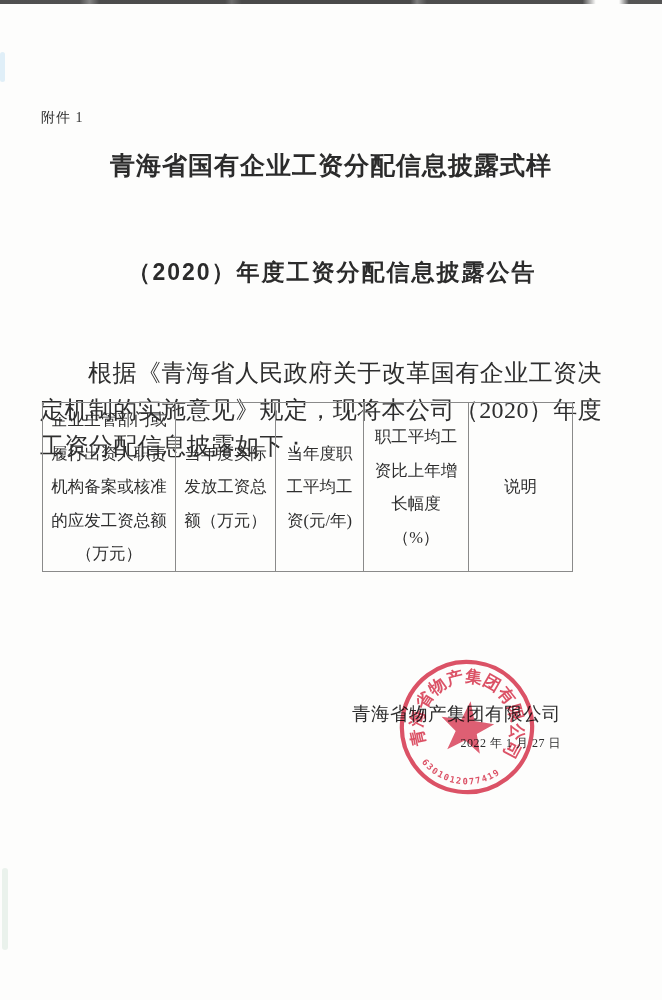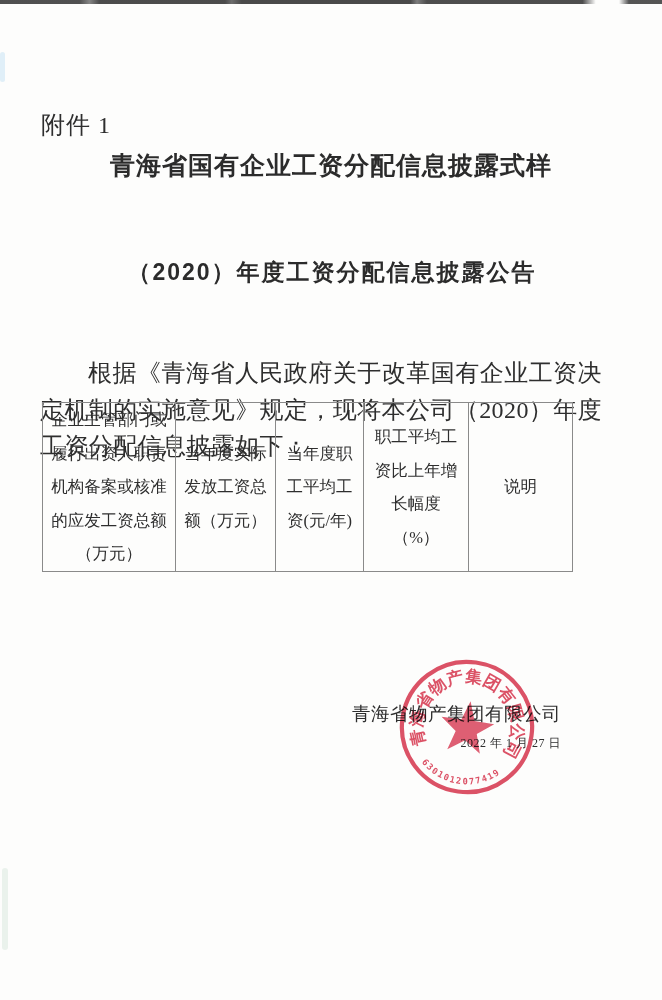--- a/index.html
+++ b/index.html
@@ -16,21 +16,21 @@
       #5d5d5d 35%, #363636 36.5%, #363636 62%, #6e6e6e 63%, #3a3a3a 64.5%,
       #3a3a3a 88%, rgba(90,90,90,0) 90%, rgba(90,90,90,0) 93.5%,
       #424242 95%, #424242 100%);
     opacity:.9;
   }
   .scan-smudge-a { position:absolute; left:0; top:52px; width:5px; height:30px;
     background:rgba(140,200,235,.25); border-radius:3px; }
   .scan-smudge-b { position:absolute; left:2px; top:868px; width:6px; height:82px;
     background:rgba(150,195,165,.18); border-radius:3px; }
 
-  .attachment { position:absolute; left:41px; top:109px; font-size:24px; letter-spacing:1px; }
+  .attachment { position:absolute; left:41px; top:109px; font-size:14px; letter-spacing:1px; }
 
   .doc-title {
     position:absolute; left:0; top:149px; width:100%;
     text-align:center; font-family:"Liberation Sans", sans-serif;
     font-weight:700; font-size:25px; letter-spacing:1px; color:#2b2b2b;
   }
   .doc-subtitle {
     position:absolute; left:1px; top:257px; width:100%;
     text-align:center; font-family:"Liberation Sans", sans-serif;
     font-weight:700; font-size:23px; letter-spacing:2px; color:#2b2b2b;

